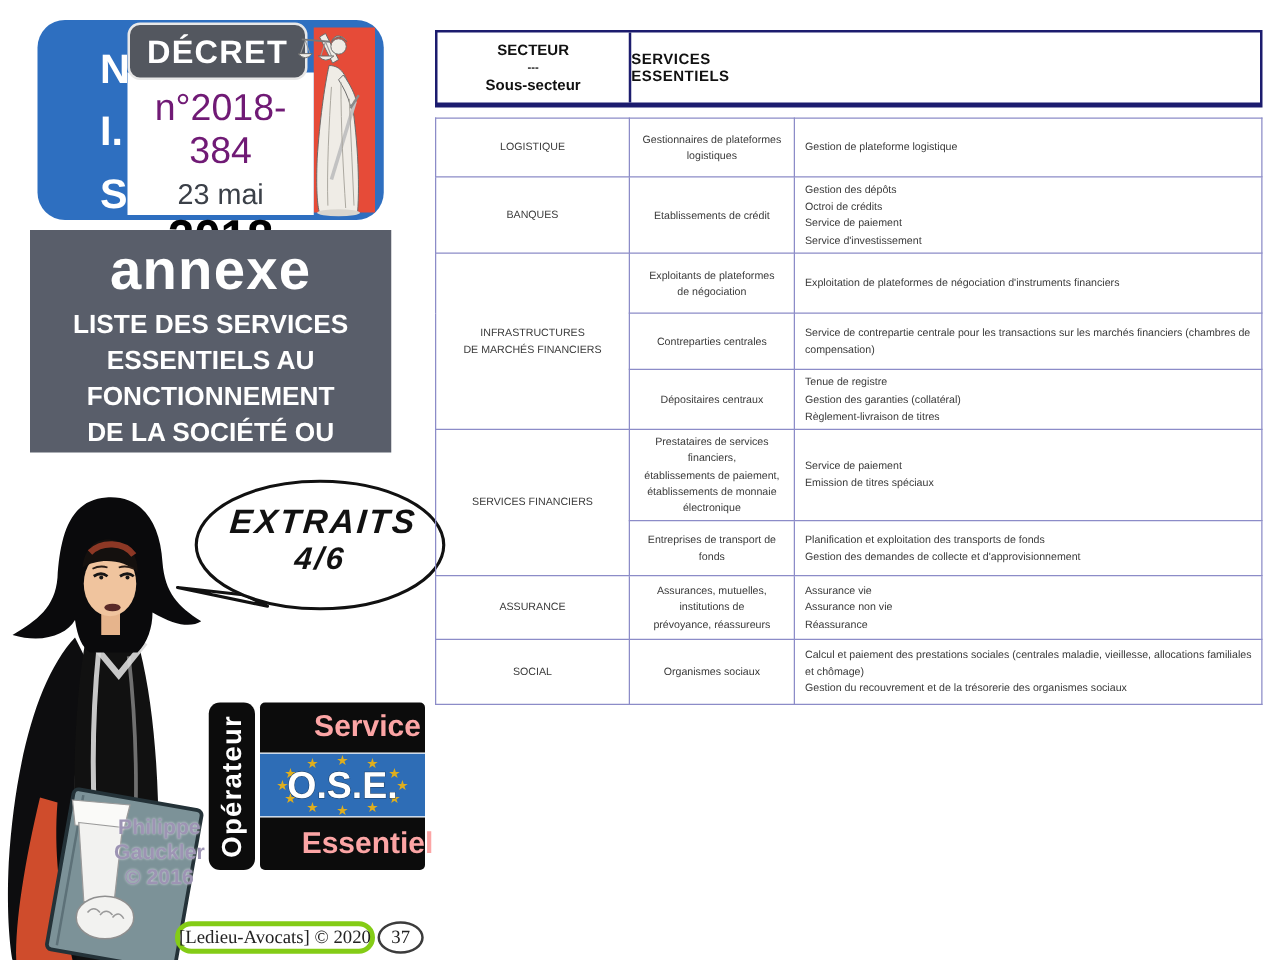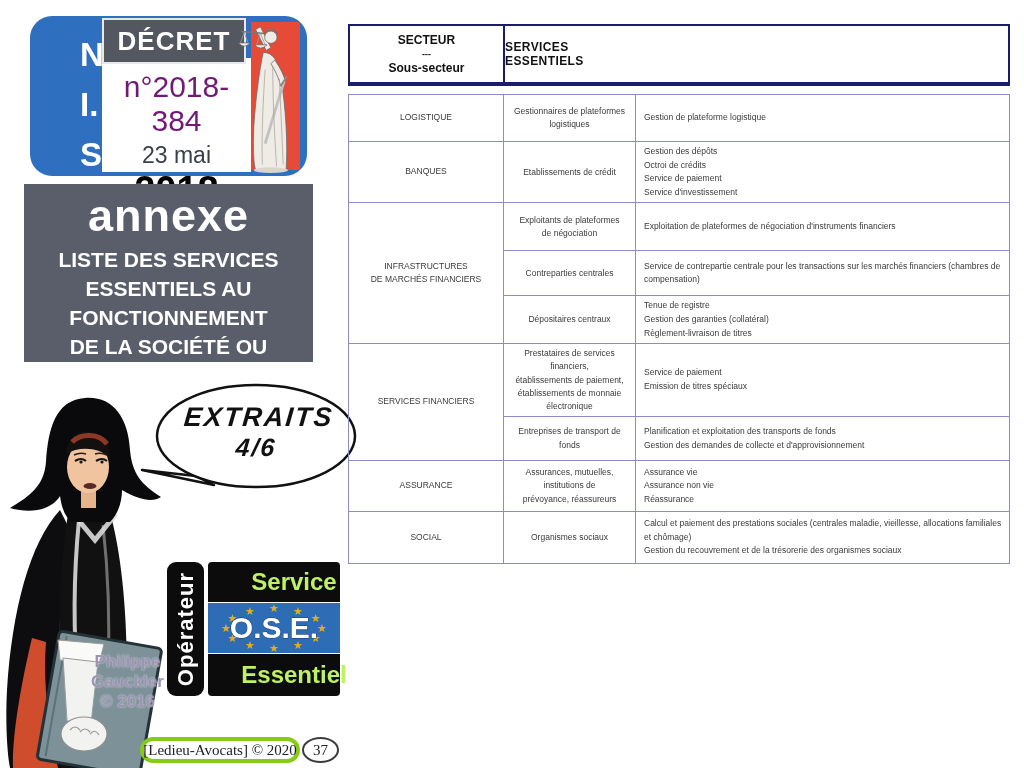--- a/index.html
+++ b/index.html
@@ -15,21 +15,21 @@
   }
   
   .nis-badge{position:absolute;left:30px;top:16px;width:277px;height:160px;
     background:var(--badge-blue);border-radius:22px;}
   .nis-letters{position:absolute;left:50px;top:14px;width:44px;color:#fff;
     font-weight:800;font-size:33px;line-height:50px;text-align:left;}
   .red-panel{position:absolute;left:221px;top:6px;width:49px;height:148px;background:var(--panel-red);}
   .white-box{position:absolute;left:72px;top:42px;width:149px;height:114px;background:#fff;
     text-align:center;}
   .decret-tab{position:absolute;left:72px;top:2px;width:144px;height:46px;background:var(--tab-gray);
-    border-radius:0;border:2px solid #e8e8e8;color:#fff;font-weight:700;font-size:26px;
+    border-radius:10px;border:2px solid #e8e8e8;color:#fff;font-weight:700;font-size:26px;
     display:flex;align-items:center;justify-content:center;letter-spacing:1px;}
   .decree-number{margin-top:12px;font-size:30px;color:#701a75;}
   .decree-date{font-size:23px;color:#3b4048;margin-top:4px;}
   .decree-year{font-size:38px;font-weight:800;color:#000;margin-top:0px;}
   .statue-svg{position:absolute;left:205px;top:6px;width:66px;height:152px;overflow:visible;}
   
   .annexe-panel{position:absolute;left:24px;top:184px;width:289px;height:178px;background:var(--slate);
     color:#fff;text-align:center;}
   .annexe-title{font-size:45px;font-weight:800;margin-top:6px;letter-spacing:1px;}
   .annexe-lines{font-size:21px;font-weight:700;line-height:1.38;margin-top:4px;}
@@ -45,21 +45,21 @@
   .credit{position:absolute;left:90px;top:652px;width:75px;text-align:center;
     font-size:17px;line-height:1.18;font-weight:600;color:#9d94b4;
     text-shadow:0 0 2px rgba(255,255,255,.75);}
   
   .ose-badge{position:absolute;left:167px;top:562px;width:173px;height:134px;}
   .ose-vertical{position:absolute;left:0;top:0;width:37px;height:134px;background:#0c0c0c;
     border-radius:9px;display:flex;align-items:center;justify-content:center;}
   .ose-vertical span{color:#fff;font-weight:800;font-size:22px;
     writing-mode:vertical-rl;transform:rotate(180deg);letter-spacing:1px;}
   .ose-stack{position:absolute;left:41px;top:0;width:132px;height:134px;}
-  .ose-band{position:absolute;left:0;width:132px;background:#0c0c0c;color:#bef264;font-weight:800;
+  .ose-band{position:absolute;left:0;width:132px;background:#0c0c0c;color:#fca5a5;font-weight:800;
     display:flex;align-items:center;justify-content:center;padding-left:40px;}
   .ose-top{top:0;height:40px;font-size:24px;border-radius:4px 4px 0 0;}
   .ose-bottom{top:92px;height:42px;font-size:24px;border-radius:0 0 4px 4px;}
   .ose-mid{position:absolute;left:0;top:41px;width:132px;height:50px;background:var(--ose-blue);}
   .ose-mid svg{width:132px;height:50px;display:block;}
   
   .footer-pill{position:absolute;left:140px;top:737px;width:160px;height:26px;
     border:4px solid #84cc16;border-radius:14px;background:#fff;
     display:flex;align-items:center;justify-content:center;
     font-family:"Liberation Serif",serif;font-size:15px;color:#222;white-space:nowrap;padding:0 8px;}

